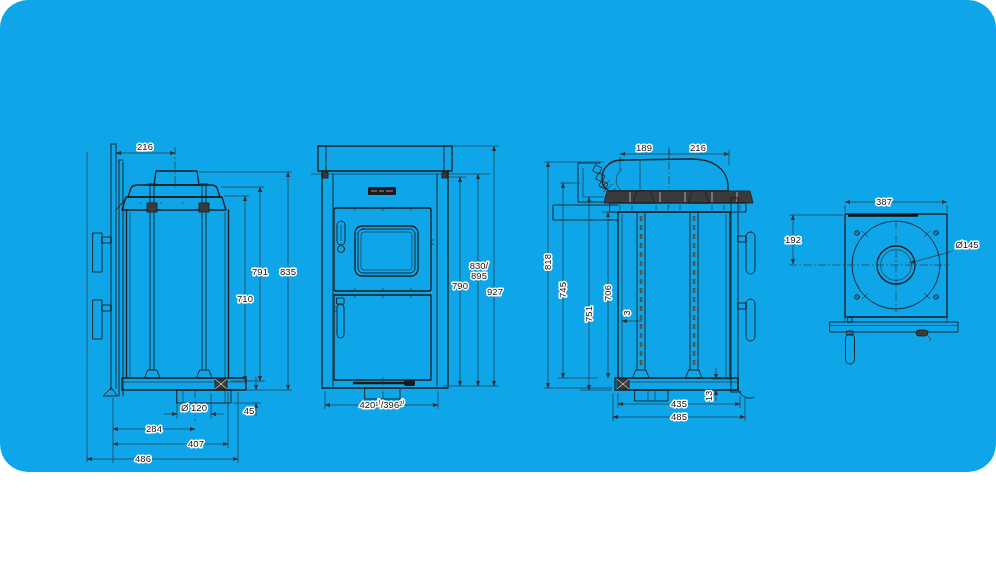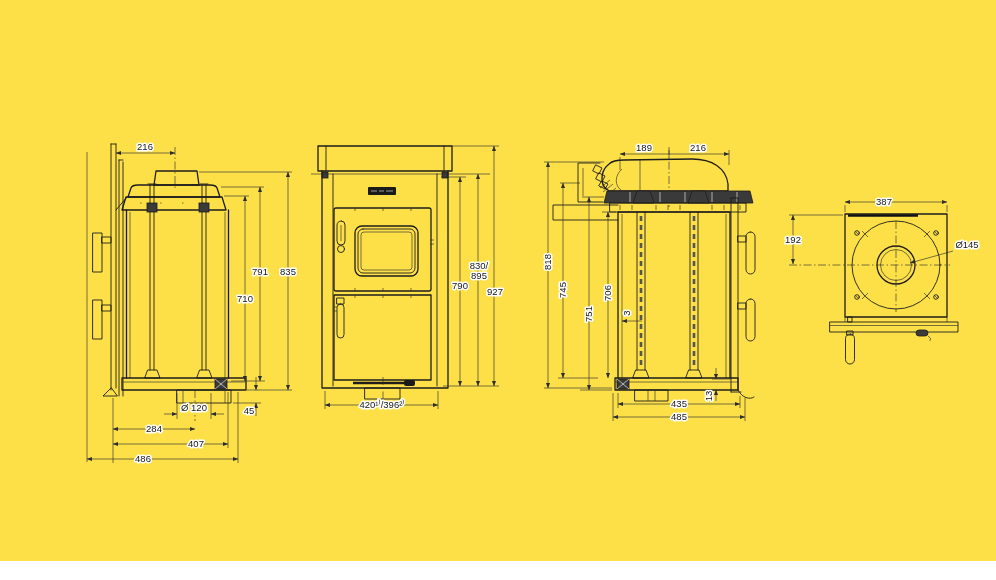--- a/index.html
+++ b/index.html
@@ -1,17 +1,17 @@
 <!DOCTYPE html>
 <html><head>
 <meta charset="utf-8">
 <style>
   html,body{margin:0;padding:0;background:#ffffff;}
-  #canvas{position:relative;width:996px;height:561px;background:#fde047;overflow:hidden;
-          font-family:"Liberation Sans", sans-serif;}
+  #canvas{position:relative;width:996px;height:472px;background:#0ea5e9;overflow:hidden;
+          font-family:"Liberation Sans", sans-serif;border-radius:28px;}
   svg{display:block;}
   .ol{fill:none;stroke:#1d1d1d;stroke-width:1.3;stroke-linejoin:round;stroke-linecap:round;}
   .ol2{fill:none;stroke:#1d1d1d;stroke-width:.9;stroke-linejoin:round;stroke-linecap:round;}
   .thin{fill:none;stroke:#2e2e2e;stroke-width:.65;}
   .dim{fill:none;stroke:#2e2e2e;stroke-width:.65;}
   .cl{fill:none;stroke:#2e2e2e;stroke-width:.65;stroke-dasharray:8 2.5 1.5 2.5;}
   .dk{fill:#3a3a3a;stroke:#1d1d1d;stroke-width:.8;}
   .dkx{stroke:#e8e8e8;stroke-width:.7;}
   .rodc{fill:none;stroke:#555;stroke-width:2.6;stroke-dasharray:5 4;}
   .slit{stroke:#cfcfcf;stroke-width:.8;}

